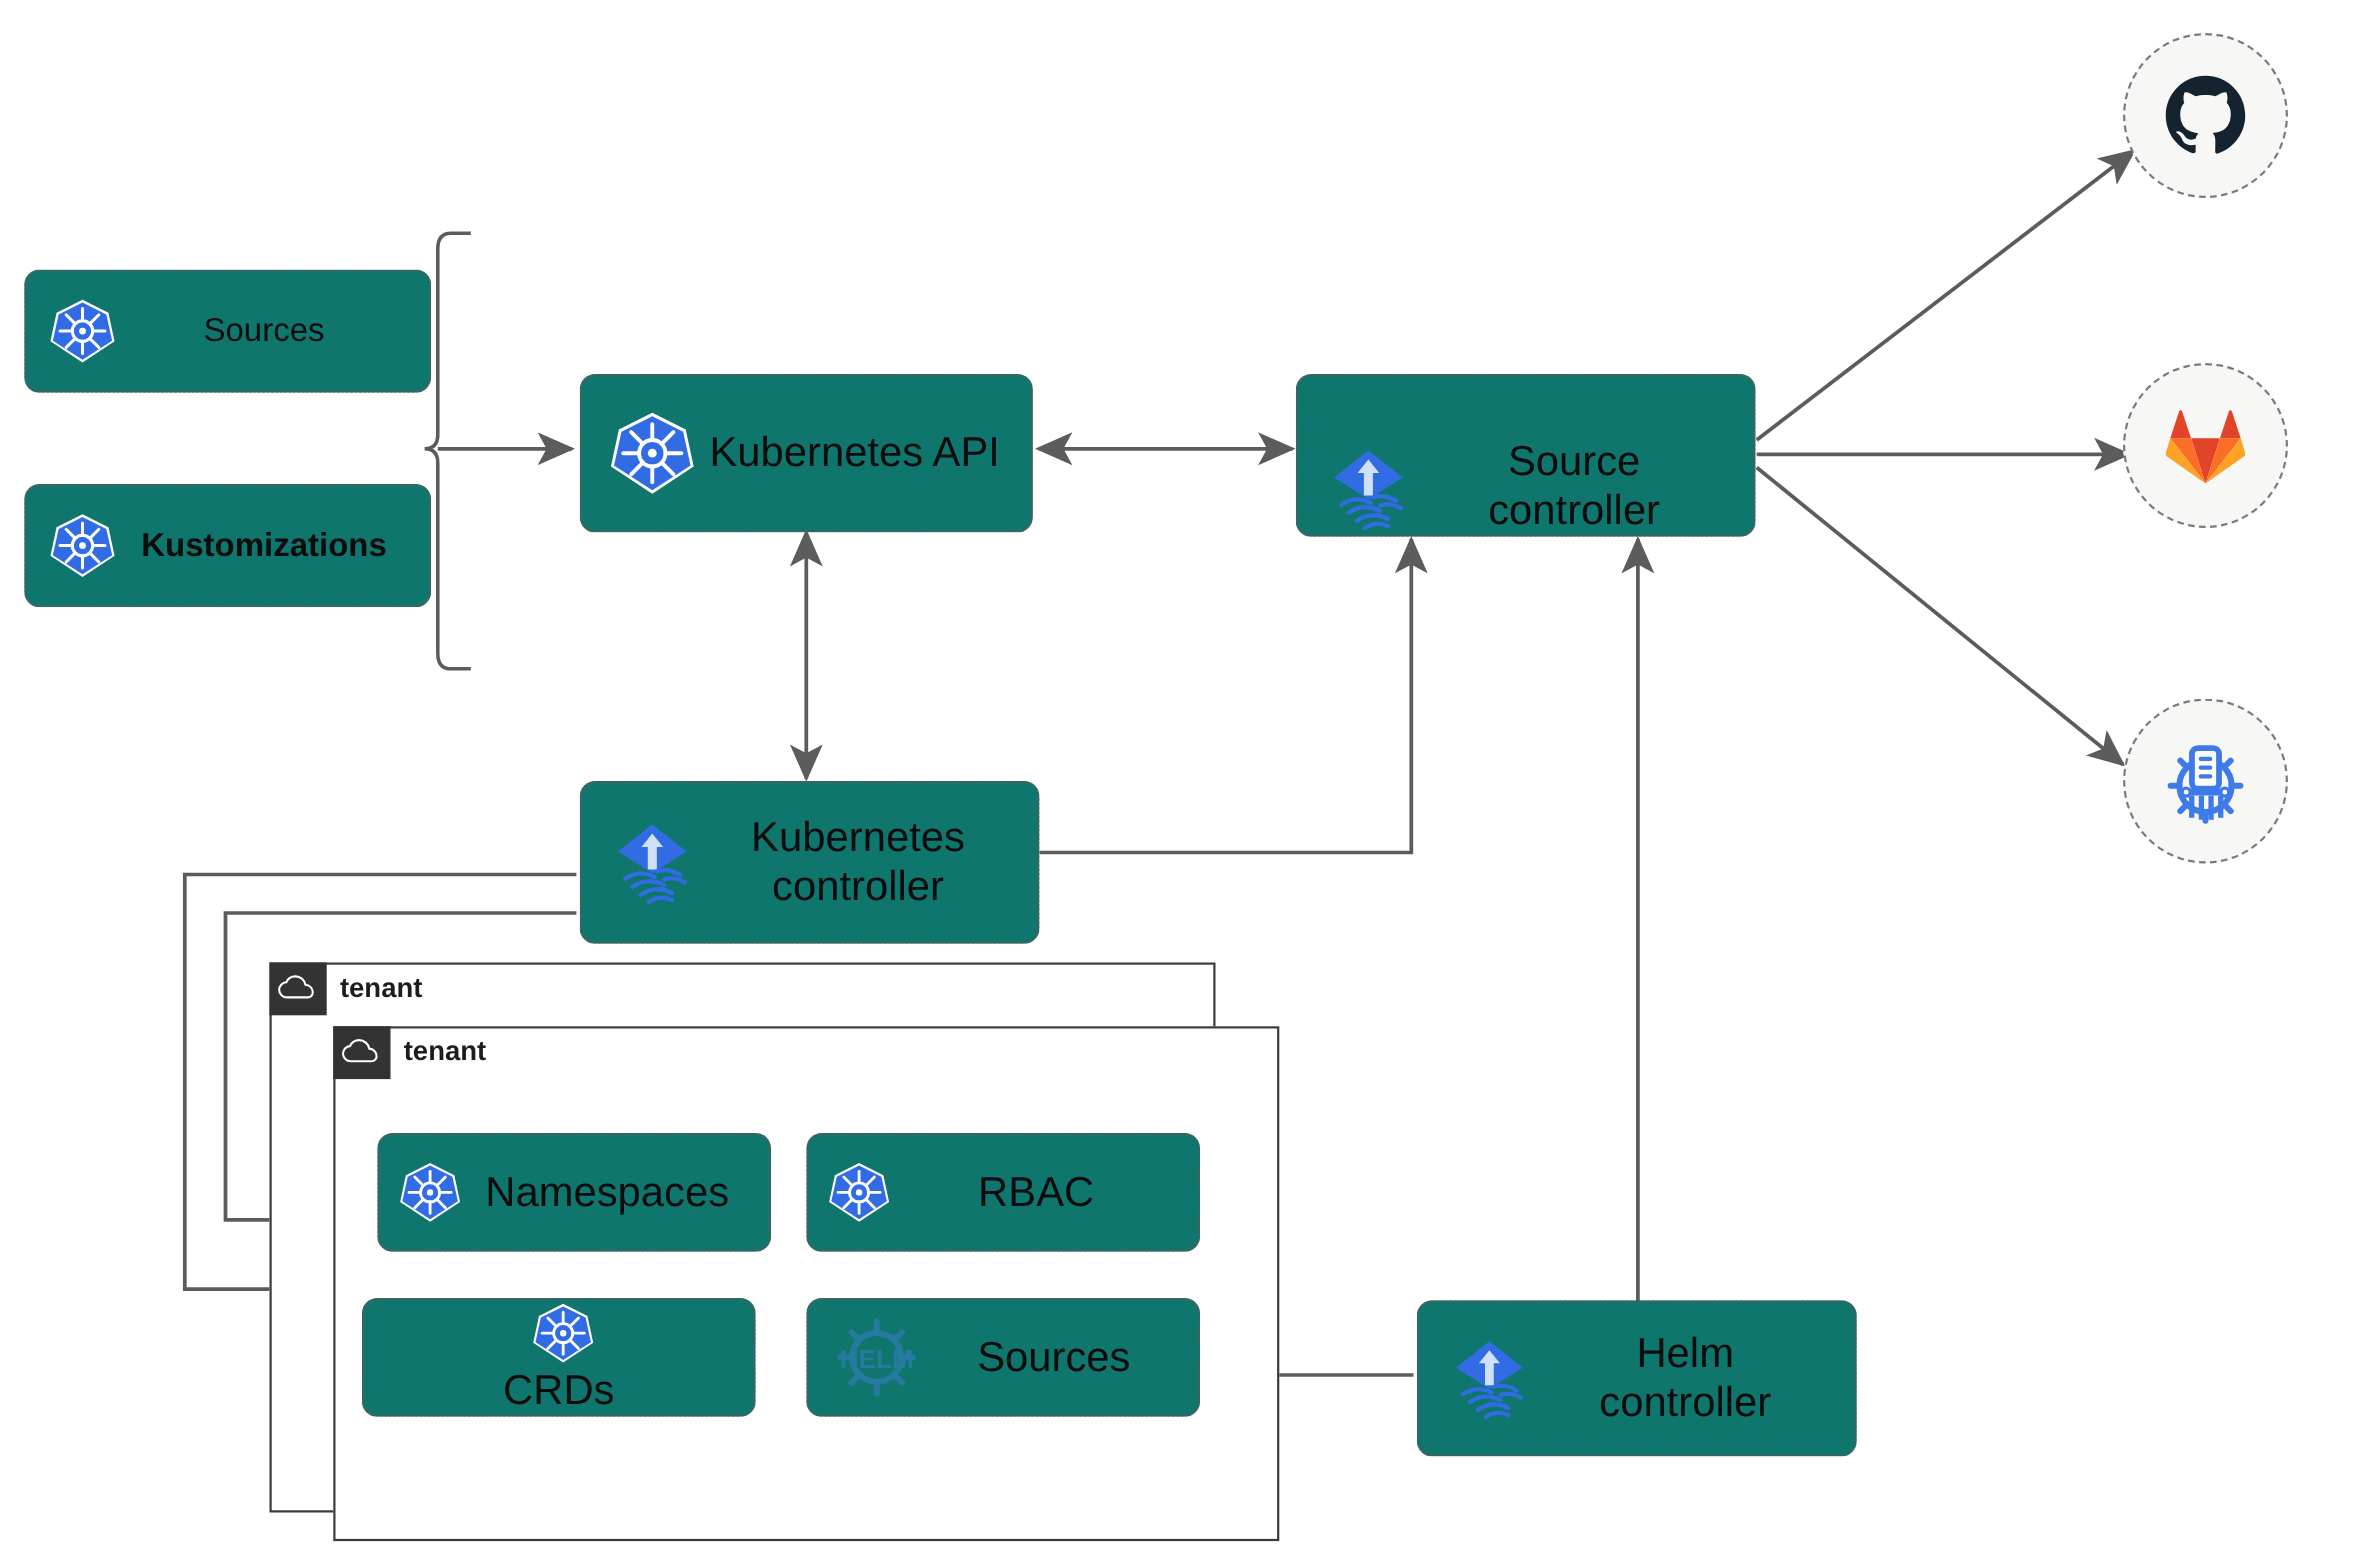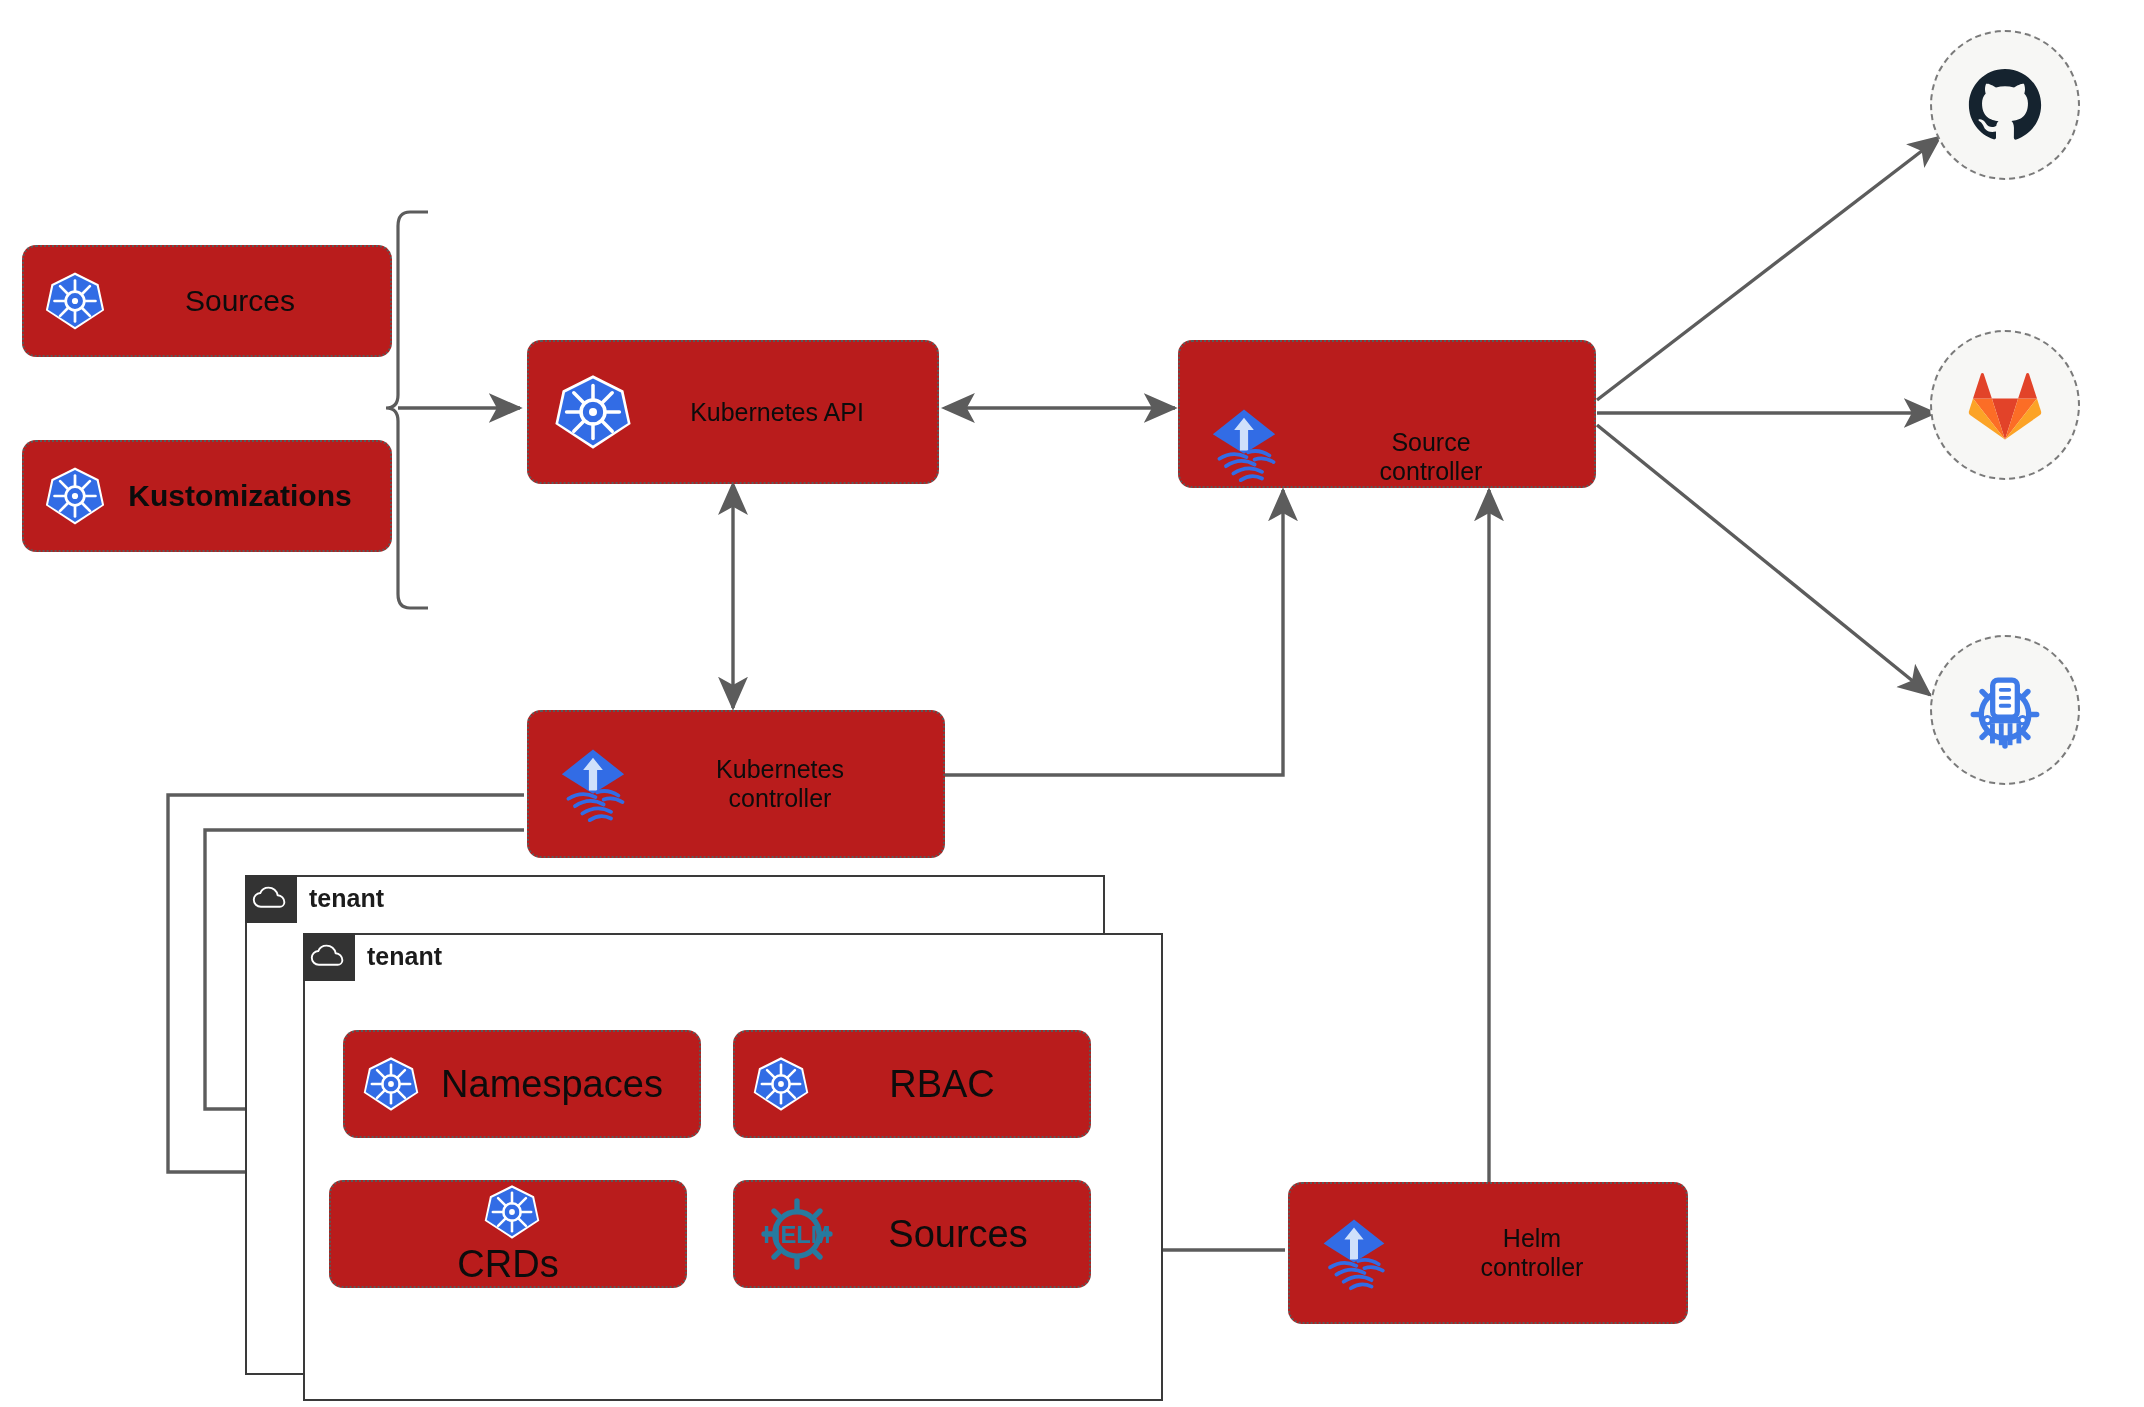--- a/index.html
+++ b/index.html
@@ -22,21 +22,21 @@
     position: absolute;
     left: 0; top: 0;
     width: 2144px; height: 1407px;
     pointer-events: none;
     z-index: 1;
   }
 
   
   .node {
     position: absolute;
-    background: #b91c1c;
+    background: #0f766e;
     border: 2.5px dotted #5a5a5a;
     border-radius: 14px;
     display: flex;
     align-items: center;
     z-index: 3;
   }
   .node .ico {
     flex: 0 0 auto;
     display: flex;
     align-items: center;
@@ -51,21 +51,21 @@
     padding-right: 8px;
   }
 
   
   .n-res   { padding: 0 10px 0 18px; }
   .n-res .ico { width: 66px; height: 66px; }
   .n-res .lbl { font-size: 30px; }
 
   .n-ctrl  { padding: 0 10px 0 22px; }
   .n-ctrl .ico { width: 84px; height: 84px; }
-  .n-ctrl .lbl { font-size: 25px; }
+  .n-ctrl .lbl { font-size: 38px; }
 
   .n-small { padding: 0 8px 0 16px; }
   .n-small .ico { width: 60px; height: 60px; }
   .n-small .lbl { font-size: 38px; }
 
   
   .circ {
     position: absolute;
     width: 150px; height: 150px;
     border-radius: 50%;

